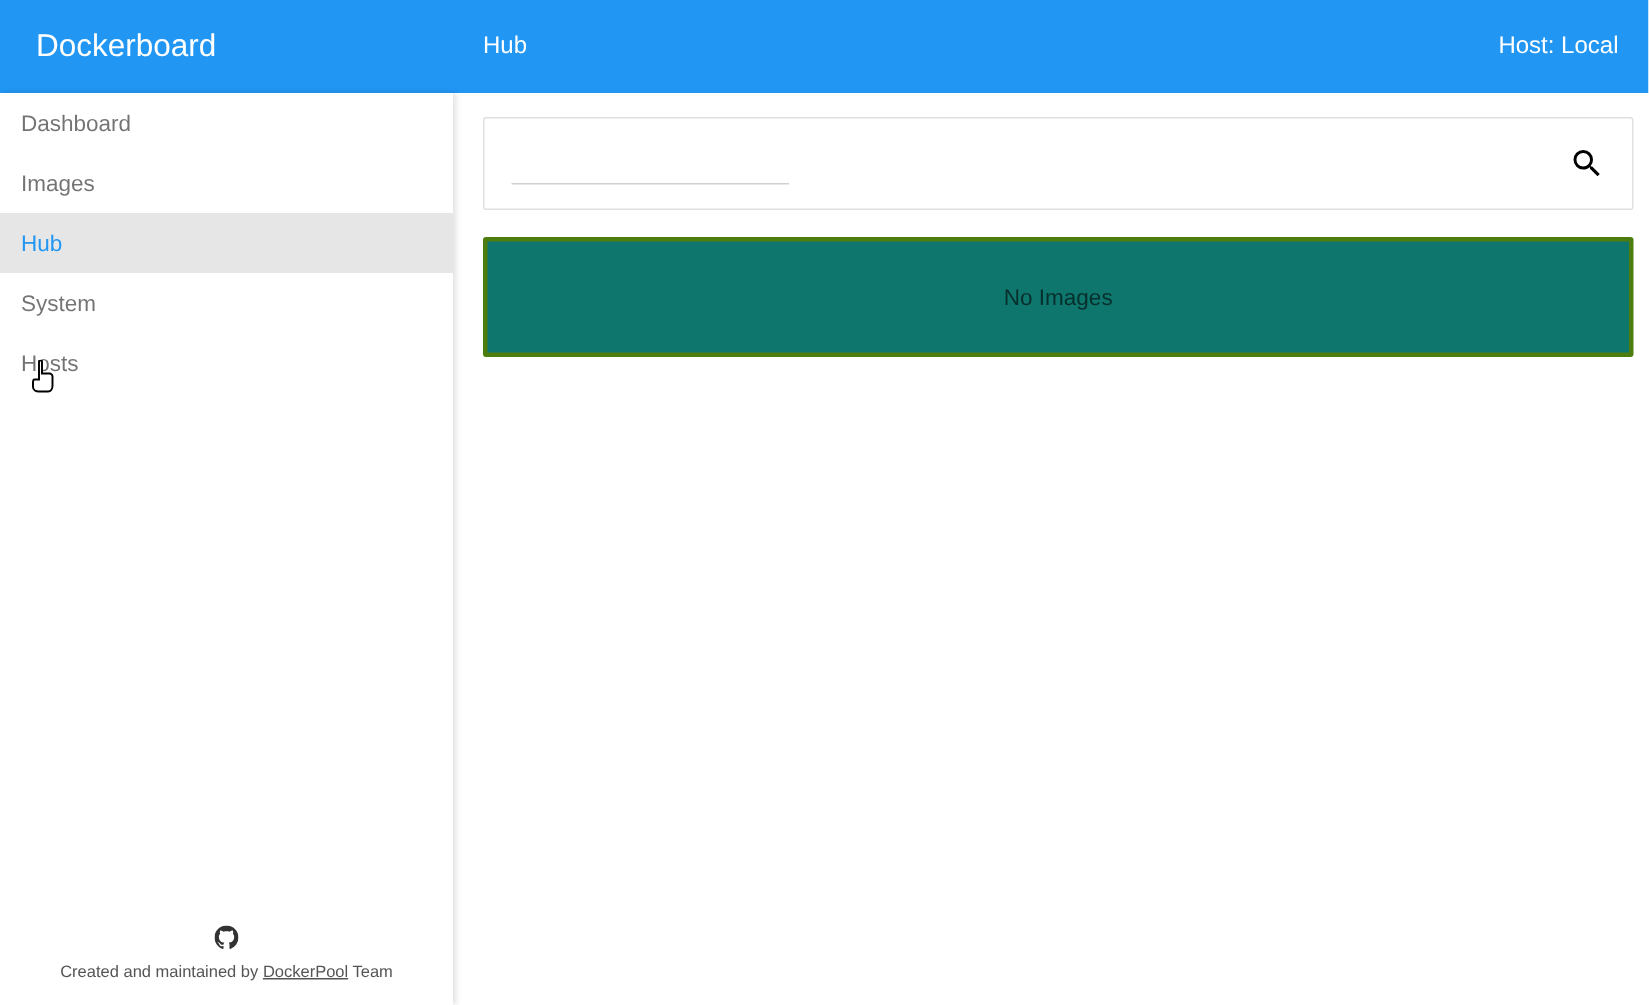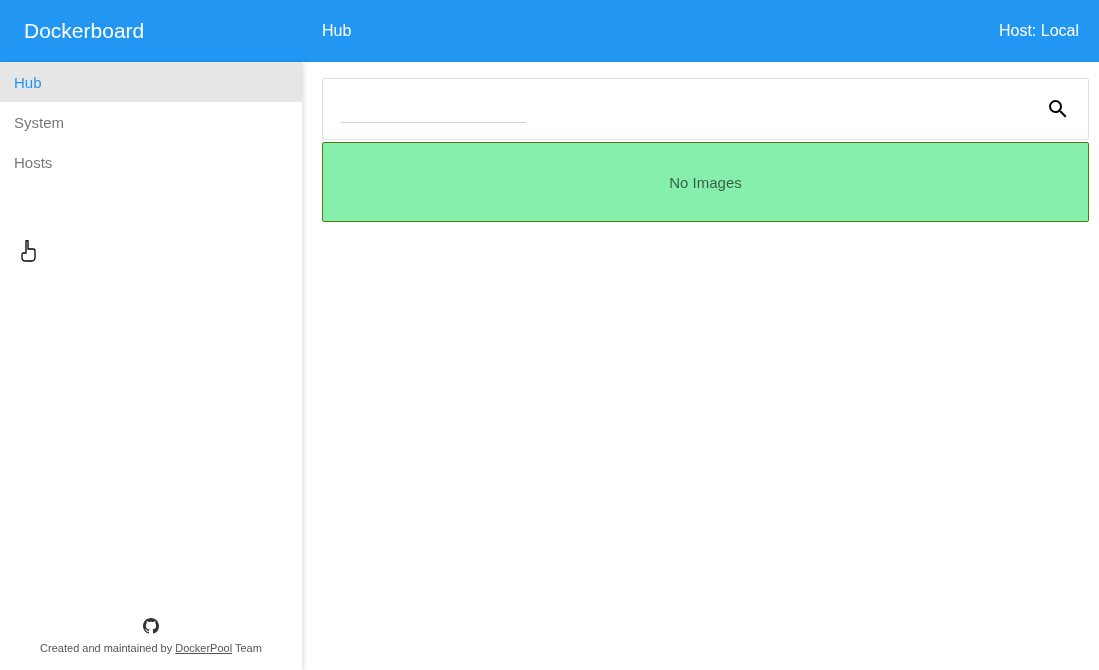--- a/index.html
+++ b/index.html
@@ -46,22 +46,22 @@
   .search-input {
     border: none; border-bottom: 1px solid #d0d0d0; background: transparent;
     width: 185px; height: 28px; font-size: 14px; outline: none;
   }
   .search-icon-wrap {
     position: absolute; right: 18px; top: 50%; transform: translateY(-50%);
     cursor: pointer; display: flex; align-items: center; justify-content: center;
   }
 
   .empty-card {
-    margin-top: 2px; border: 1px solid #4d7c0f; border-radius: 2px;
-    background: #86efac; height: 80px; display: flex; align-items: center; justify-content: center;
+    margin-top: 18px; border: 3px solid #4d7c0f; border-radius: 2px;
+    background: #0f766e; height: 80px; display: flex; align-items: center; justify-content: center;
     font-size: 15px; color: rgba(0,0,0,0.6);
   }
 
   .cursor {
     position: absolute; left: 20px; top: 240px; pointer-events: none; z-index: 100;
   }
 </style>
 </head>
 <body>
 
@@ -69,20 +69,22 @@
   <div class="topbar-left">Dockerboard</div>
   <div class="topbar-right">
     <div class="topbar-title">Hub</div>
     <div class="topbar-host">Host: Local</div>
   </div>
 </div>
 
 <div class="body">
   <div class="sidebar">
     <div class="sidebar-list">
+      <div class="sidebar-item">Dashboard</div>
+      <div class="sidebar-item">Images</div>
       <div class="sidebar-item active">Hub</div>
       <div class="sidebar-item">System</div>
       <div class="sidebar-item">Hosts</div>
     </div>
     <div class="sidebar-footer">
       <div class="gh">
         <svg width="16" height="16" viewBox="0 0 16 16" fill="#333">
           <path d="M8 0C3.58 0 0 3.58 0 8c0 3.54 2.29 6.53 5.47 7.59.4.07.55-.17.55-.38 0-.19-.01-.82-.01-1.49-2.01.37-2.53-.49-2.69-.94-.09-.23-.48-.94-.82-1.13-.28-.15-.68-.52-.01-.53.63-.01 1.08.58 1.23.82.72 1.21 1.87.87 2.33.66.07-.52.28-.87.51-1.07-1.78-.2-3.64-.89-3.64-3.95 0-.87.31-1.59.82-2.15-.08-.2-.36-1.02.08-2.12 0 0 .67-.21 2.2.82.64-.18 1.32-.27 2-.27.68 0 1.36.09 2 .27 1.53-1.04 2.2-.82 2.2-.82.44 1.1.16 1.92.08 2.12.51.56.82 1.27.82 2.15 0 3.07-1.87 3.75-3.65 3.95.29.25.54.73.54 1.48 0 1.07-.01 1.93-.01 2.2 0 .21.15.46.55.38A8.013 8.013 0 0016 8c0-4.42-3.58-8-8-8z"></path>
         </svg>
       </div>

